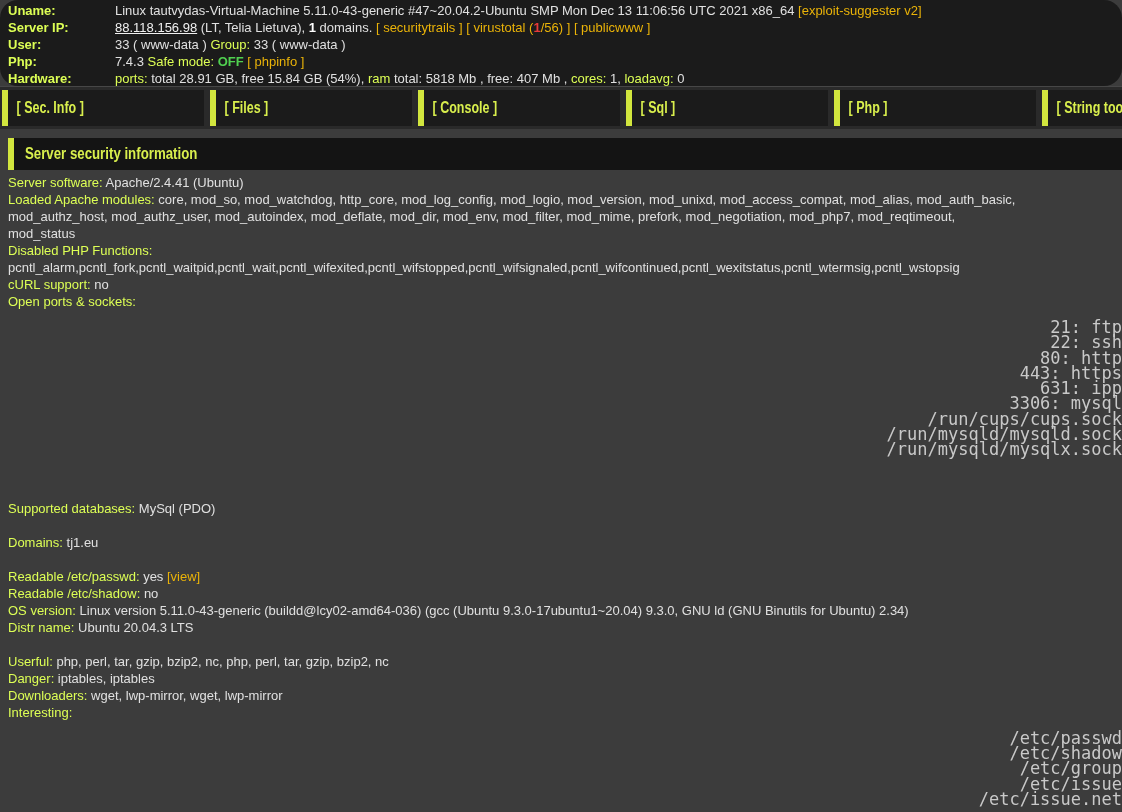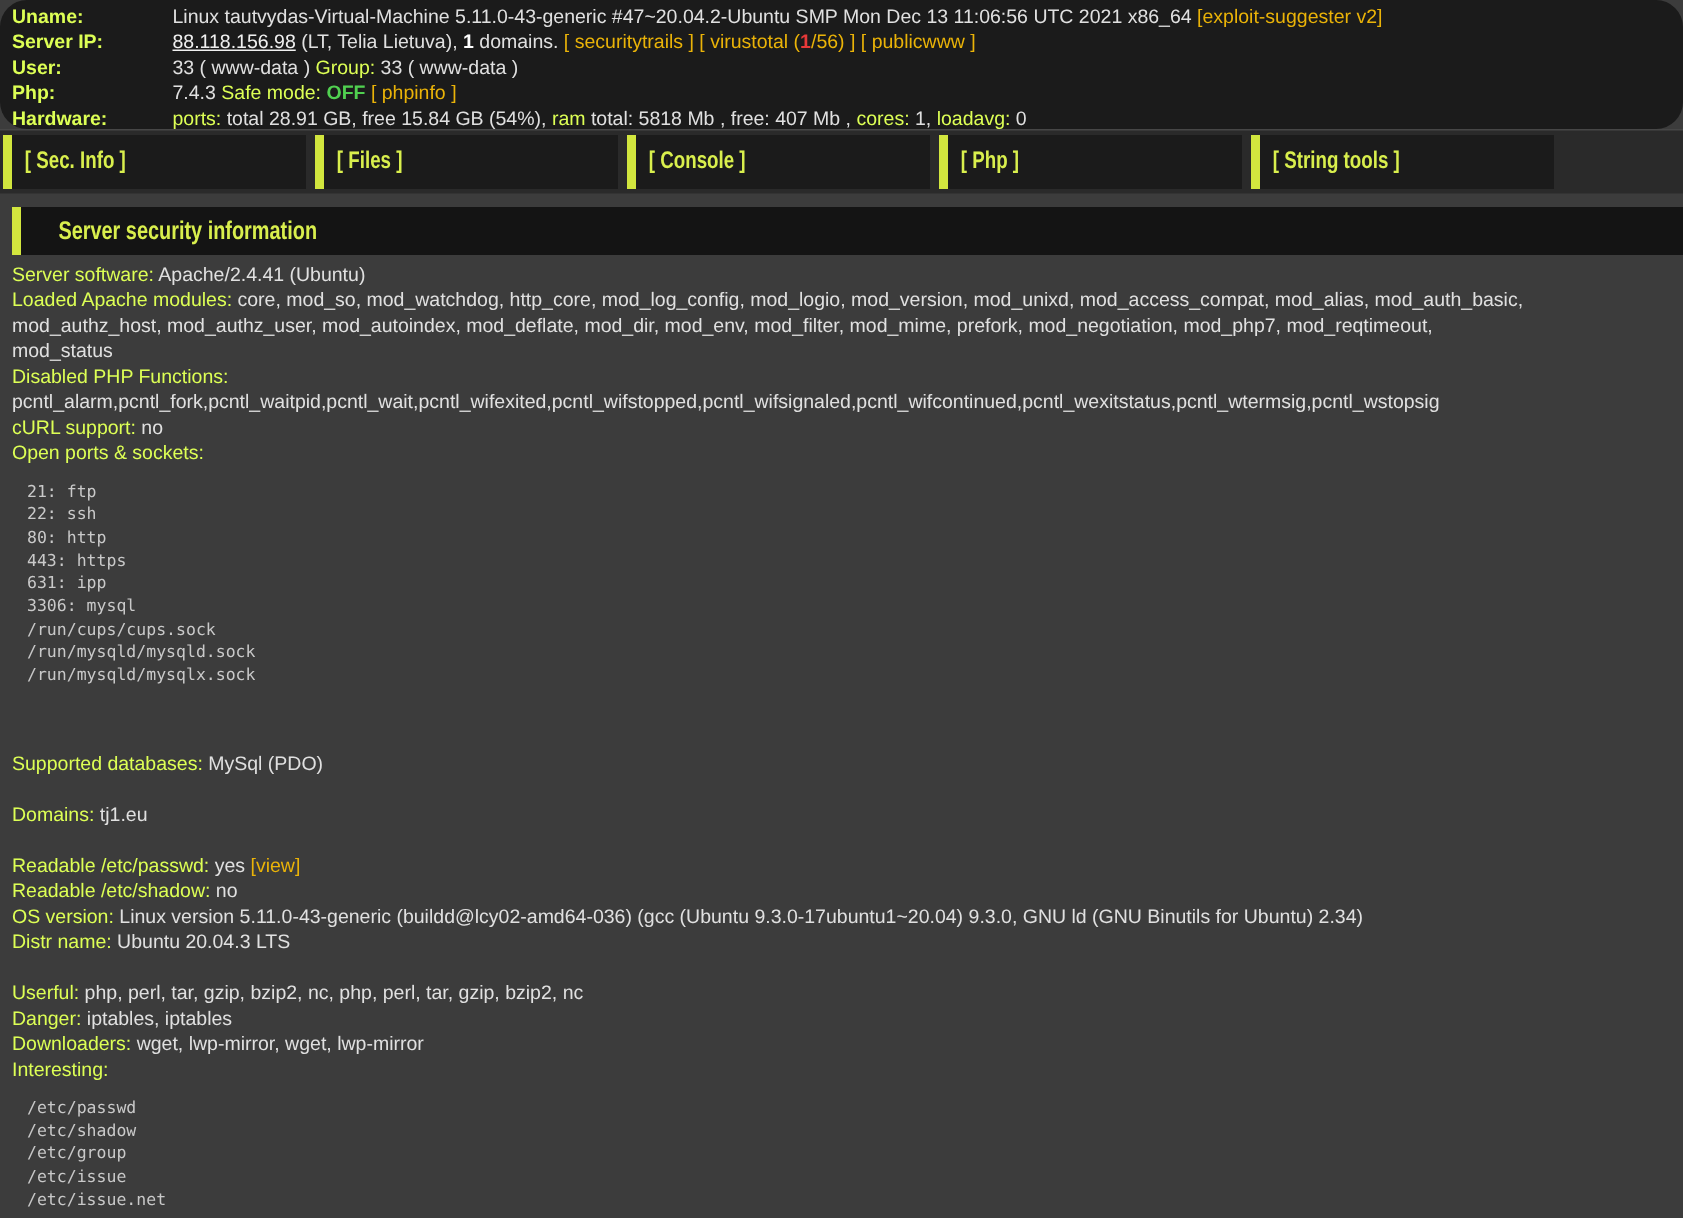--- a/index.html
+++ b/index.html
@@ -23,30 +23,30 @@
   .seg-red{color:#e63939;font-weight:bold;}
   
   .tabstrip{height:43px;background:#2a2a2a;border-top:1px solid #474747;
     display:flex;align-items:center;padding-left:2px;overflow:hidden;box-sizing:border-box;}
   .tab{flex:none;width:202px;height:36px;margin-right:6px;background:#1b1b1b;
     display:flex;align-items:center;cursor:pointer;}
   .tab-bar{width:6px;height:100%;background:#d2e63e;flex:none;}
   .tab-label{padding-left:11px;color:#d9ef4d;font-weight:bold;font-size:16px;
     display:inline-block;transform:scaleX(0.78);transform-origin:0 50%;white-space:nowrap;}
   
-  .section-hdr{margin:9px 0 0 8px;height:32px;background:#141414;display:flex;align-items:stretch;gap:14px;}
+  .section-hdr{margin:9px 0 0 8px;height:32px;background:#141414;display:flex;align-items:stretch;}
   .section-bar{width:6px;background:#d2e63e;flex:none;}
   .section-title{align-self:center;padding-left:14px;color:#d9ef4d;font-weight:bold;font-size:17px;
     display:inline-block;transform:scaleX(0.78);transform-origin:0 50%;white-space:nowrap;}
   
   .content{padding:4px 0 0 8px;}
   .info-line{line-height:17px;white-space:nowrap;overflow:hidden;}
   .gap{height:17px;}
   .pre-block{margin:10px 0 8px 0;padding-left:10px;color:#c9c9c9;
-    font-family:"DejaVu Sans Mono",monospace;font-size:11px;line-height:15.3px;white-space:pre;}
+    font-family:"DejaVu Sans Mono",monospace;font-size:17px;line-height:15.3px;white-space:pre;text-align:right;}
 </style>
 </head>
 <body>
 
 <div class="hdr" id="hdr">
     <div class="hdr-row">
       <span class="hdr-label">Uname:</span>
       <span class="hdr-value"><span class="seg-plain">Linux tautvydas-Virtual-Machine 5.11.0-43-generic #47~20.04.2-Ubuntu SMP Mon Dec 13 11:06:56 UTC 2021 x86_64 </span><span class="seg-link">[exploit-suggester v2]</span></span>
     </div>
     <div class="hdr-row">
@@ -72,20 +72,24 @@
       <span class="tab-bar"></span>
       <span class="tab-label">[ Sec. Info ]</span>
     </div>
     <div class="tab">
       <span class="tab-bar"></span>
       <span class="tab-label">[ Files ]</span>
     </div>
     <div class="tab">
       <span class="tab-bar"></span>
       <span class="tab-label">[ Console ]</span>
+    </div>
+    <div class="tab">
+      <span class="tab-bar"></span>
+      <span class="tab-label">[ Sql ]</span>
     </div>
     <div class="tab">
       <span class="tab-bar"></span>
       <span class="tab-label">[ Php ]</span>
     </div>
     <div class="tab">
       <span class="tab-bar"></span>
       <span class="tab-label">[ String tools ]</span>
     </div>
   </div>

